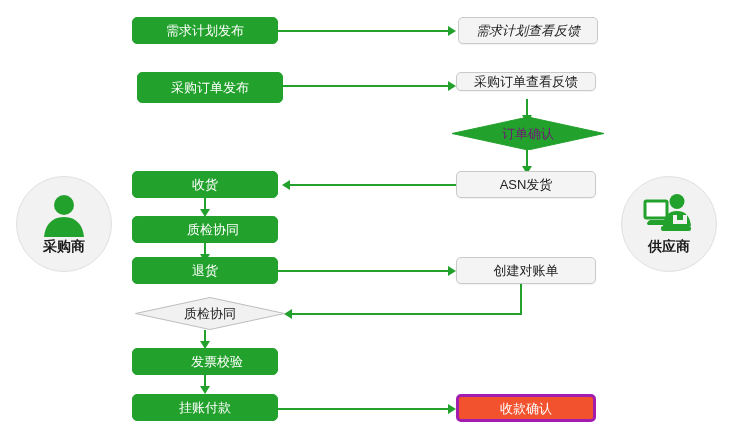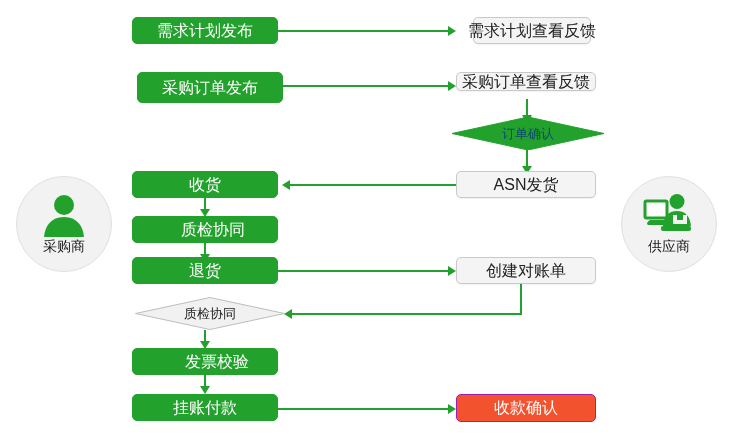--- a/index.html
+++ b/index.html
@@ -17,36 +17,36 @@
     background: #ffffff;
     overflow: hidden;
   }
   
   .node {
     position: absolute;
     box-sizing: border-box;
     display: flex;
     align-items: center;
     justify-content: center;
-    font-size: 16px;
+    font-size: 13px;
     line-height: 1;
     white-space: nowrap;
     z-index: 3;
   }
   .node.green {
     background: #22A12C;
     color: #ffffff;
     border-radius: 5px;
     border: 1px solid #22A12C;
   }
   .node.red {
     background: #F2522E;
     color: #ffffff;
     border-radius: 5px;
-    border: 1px solid #a21caf;
+    border: 3px solid #a21caf;
   }
   .node.plain {
     background: #F4F4F4;
     color: #222222;
     border-radius: 5px;
     border: 1px solid #C9C9C9;
     box-shadow: 0 1px 1px rgba(0,0,0,0.05);
   }
   
   .diamond {
@@ -59,21 +59,21 @@
     top: 0;
     width: 100%;
     height: 100%;
     display: flex;
     align-items: center;
     justify-content: center;
     font-size: 13px;
     white-space: nowrap;
     pointer-events: none;
   }
-  .diamond.green .dlabel { color: #0c4a6e; }
+  .diamond.green .dlabel { color: #701a75; }
   .diamond.plain .dlabel { color: #222222; }
 
   
   .conn {
     position: absolute;
     background: #22A12C;
     z-index: 1;
   }
   .conn.h { height: 2px; }
   .conn.v { width: 2px; }
@@ -106,20 +106,21 @@
     width: 94px;
     height: 94px;
     border-radius: 50%;
     background: #F2F2F2;
     border: 1px solid #E0E0E0;
     display: flex;
     flex-direction: column;
     align-items: center;
     justify-content: center;
     z-index: 3;
+    font-weight: bold;
   }
   .actor .glyph {
     width: 52px;
     height: 44px;
     display: block;
   }
   .actor .alabel {
     margin-top: 1px;
     font-size: 14px;
     color: #1a1a1a;
@@ -163,21 +164,21 @@
   <div class="arrow down" style="left:200px; top:341px;"></div>
 
   <div class="conn v" style="left:204px; top:375px; height:14px;"></div>
   <div class="arrow down" style="left:200px; top:386px;"></div>
 
   <div class="conn h" style="left:278px; top:408px; width:170px;"></div>
   <div class="arrow right" style="left:448px; top:404px;"></div>
 
   <div class="node green" style="left:132px; top:17px; width:146px; height:27px;">需求计划发布</div>
 
-  <div class="node plain" style="left:473px; top:17px; width:118px; height:27px;">需求计划查看反馈</div>
+  <div class="node plain" style="left:458px; top:17px; width:140px; height:27px;font-style:italic;">需求计划查看反馈</div>
 
   <div class="node green" style="left:137px; top:72px; width:146px; height:31px;">采购订单发布</div>
 
   <div class="node plain" style="left:456px; top:72px; width:140px; height:19px;">采购订单查看反馈</div>
 
   <div class="diamond green" style="left:452px; top:117px; width:152px; height:33px;">
     <svg width="152" height="33" viewBox="0 0 152 33">
       <polygon points="76,0 152,16.5 76,33 0,16.5" fill="#22A12C" stroke="#22A12C" stroke-width="1"></polygon>
     </svg>
     <span class="dlabel">订单确认</span>

